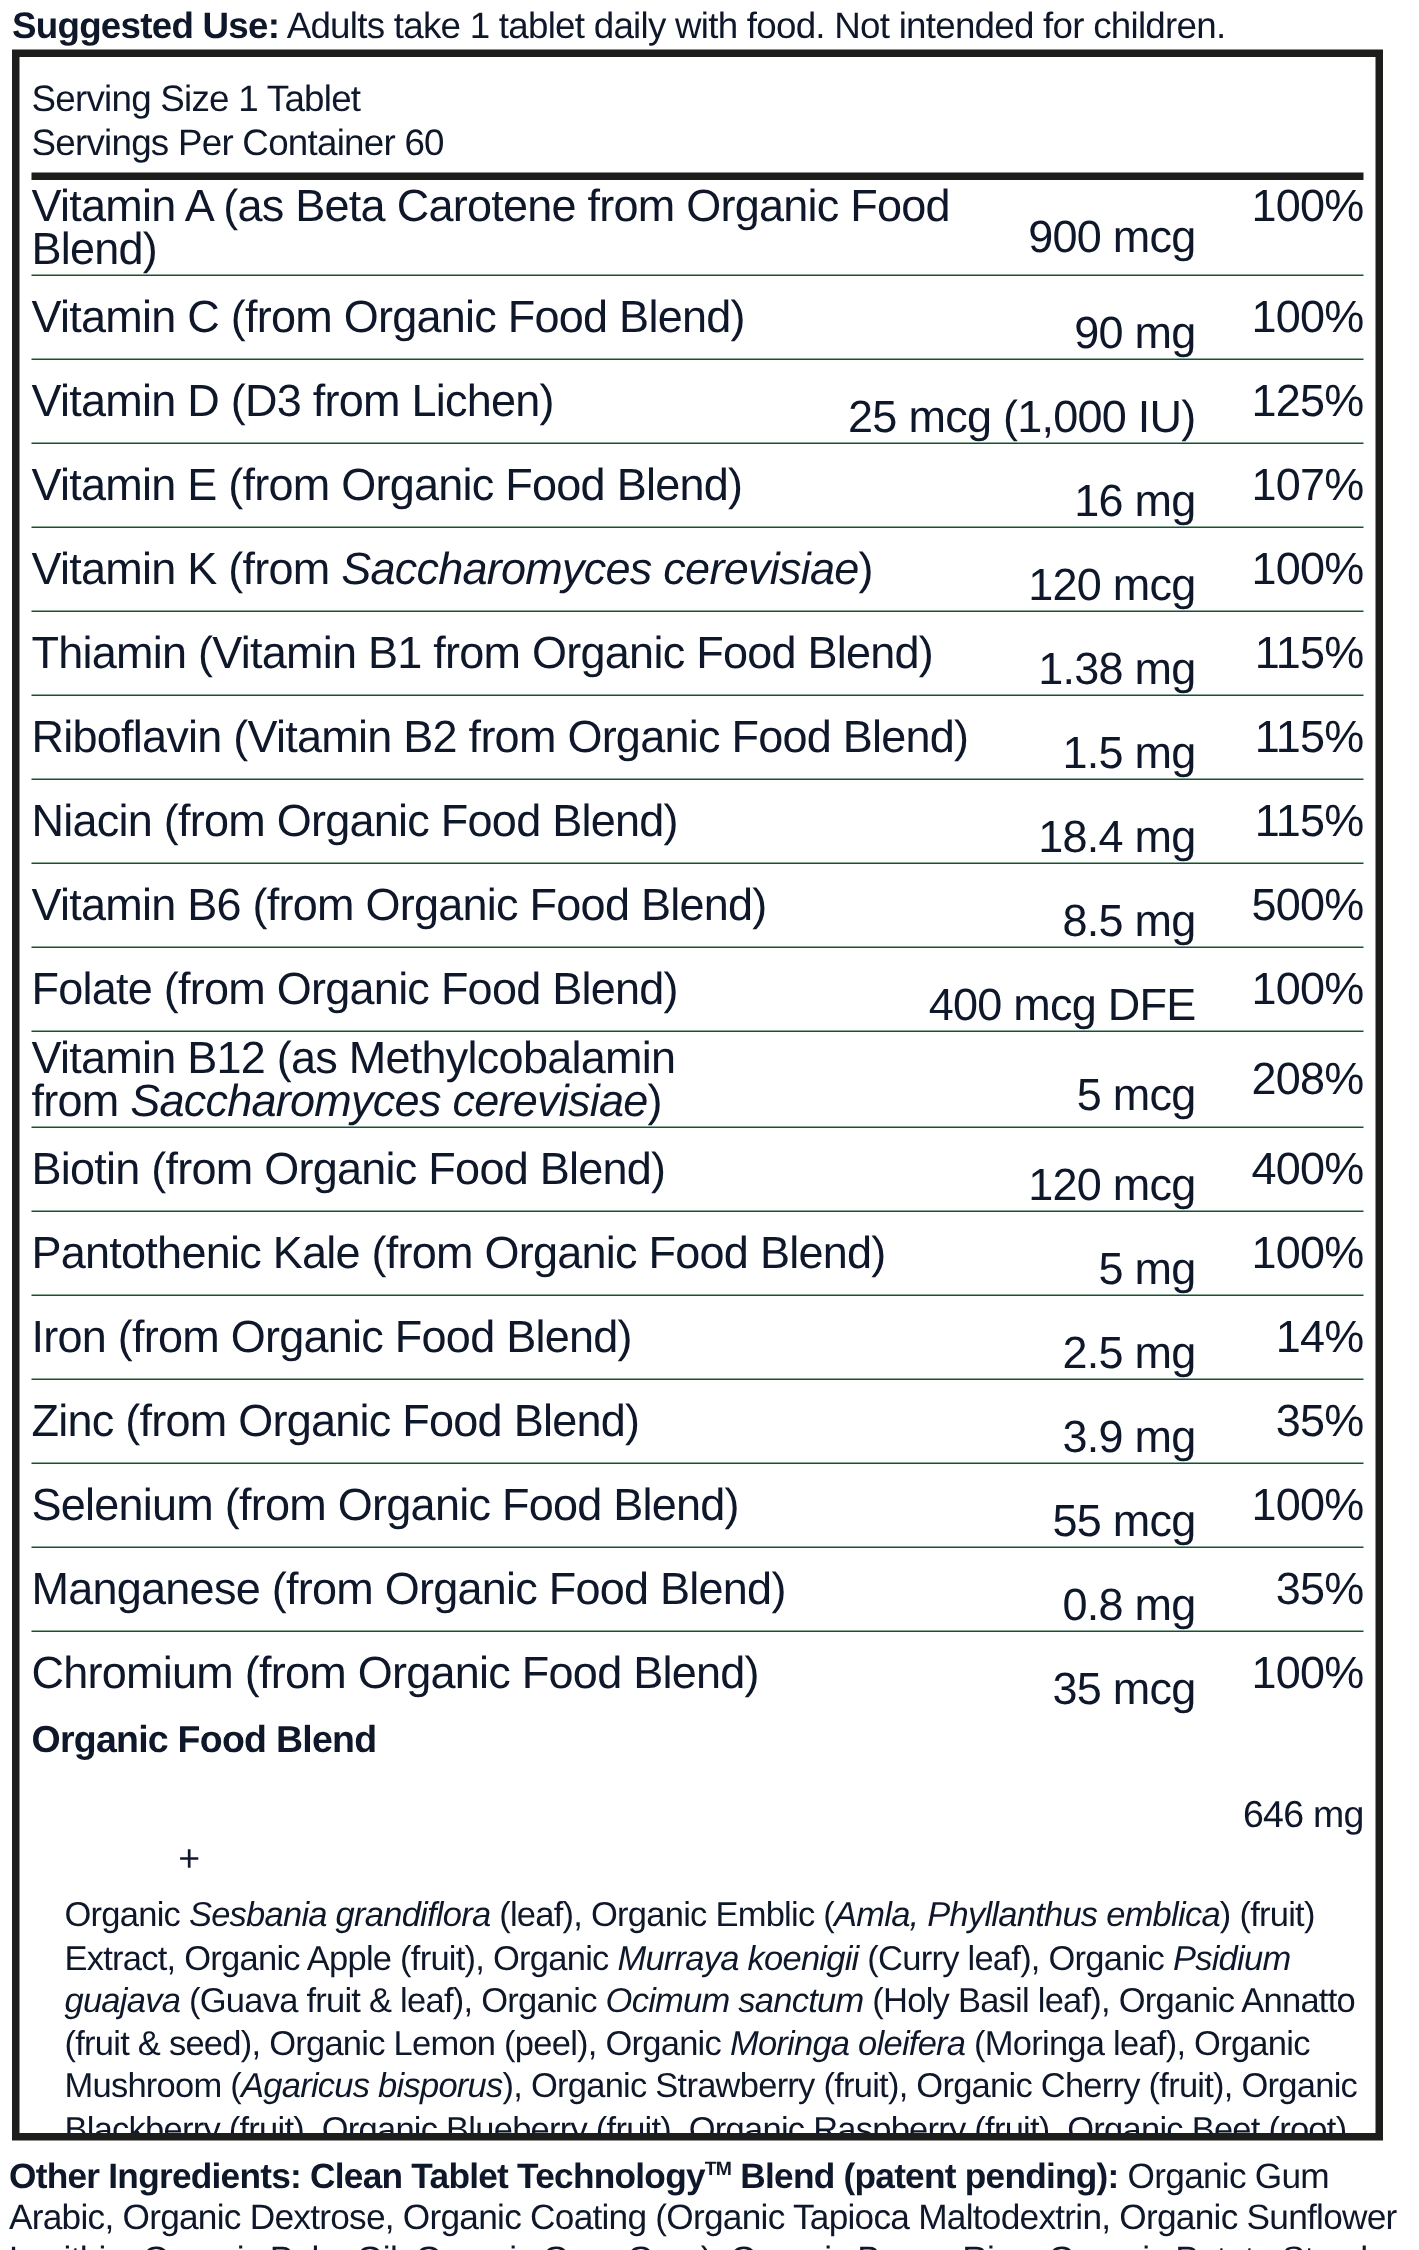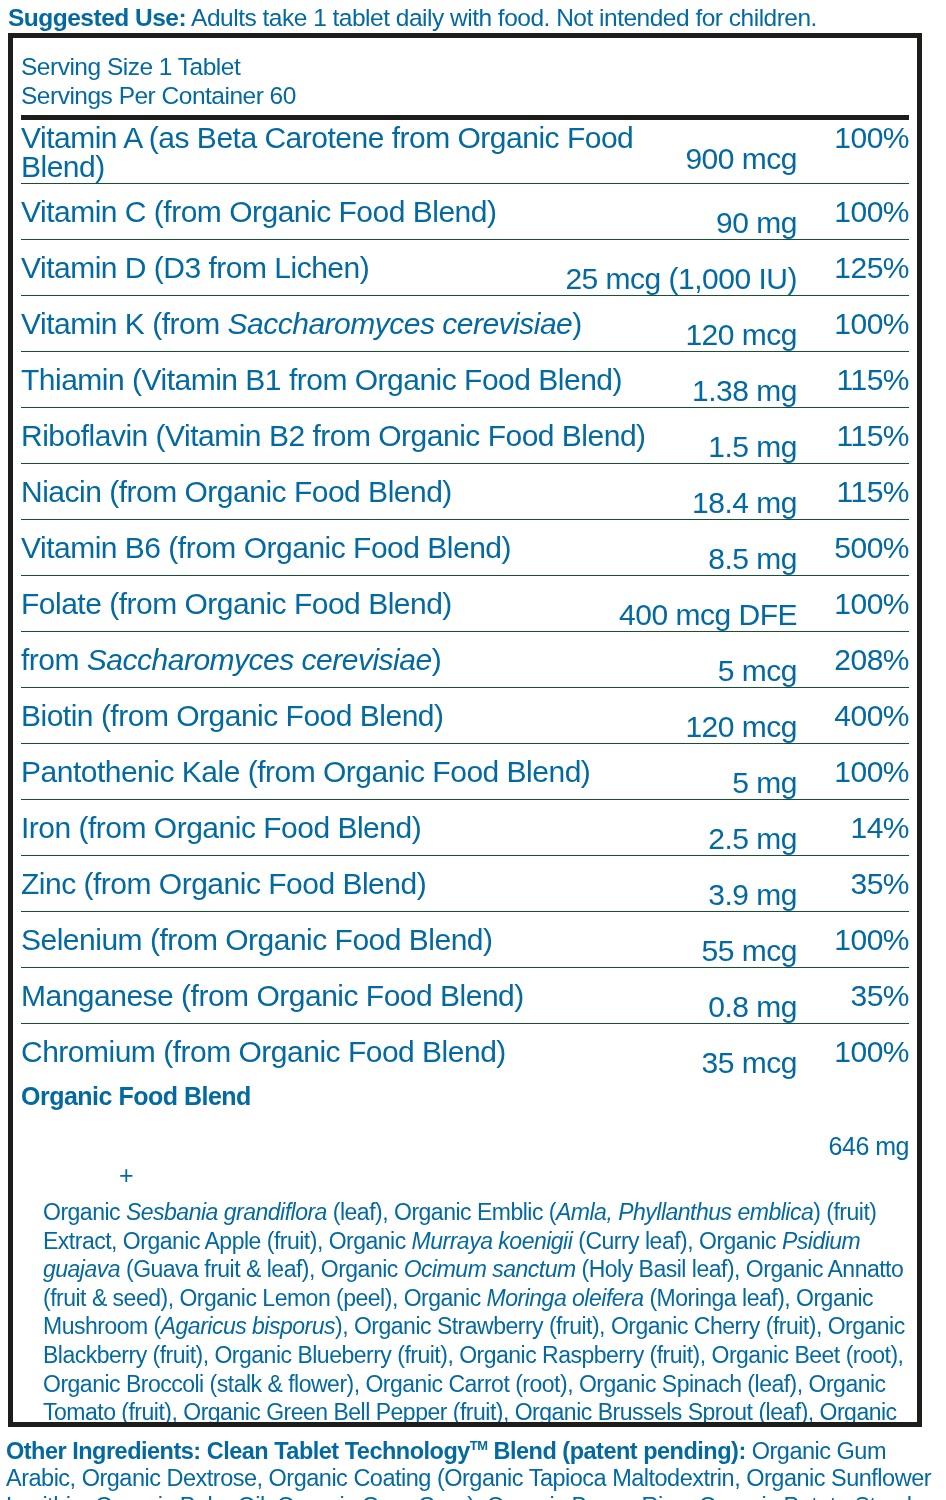--- a/index.html
+++ b/index.html
@@ -1,20 +1,20 @@
 <!DOCTYPE html>
 <html><head>
 <meta charset="utf-8">
 <style>
   html,body{margin:0;padding:0;background:#ffffff;}
   .page{
     position:relative;
     width:946px;height:1500px;
     background:#ffffff;
-    color:#0369a1;
+    color:#0f172a;
     font-family:"Liberation Sans", sans-serif;
     overflow:hidden;
   }
   .suggested{
     padding:4px 6px 0 8px;
     font-size:24.5px;
     letter-spacing:-0.5px;
     white-space:nowrap;
   }
   .suggested .lbl{font-weight:bold;}
@@ -102,20 +102,27 @@
         </div>
         <div class="frow">
           <div class="fname">
             <div><span>Vitamin D (D3 from Lichen)</span></div>
           </div>
           <div class="famt">25 mcg (1,000 IU)</div>
           <div class="fdv">125%</div>
         </div>
         <div class="frow">
           <div class="fname">
+            <div><span>Vitamin E (from Organic Food Blend)</span></div>
+          </div>
+          <div class="famt">16 mg</div>
+          <div class="fdv">107%</div>
+        </div>
+        <div class="frow">
+          <div class="fname">
             <div><span>Vitamin K (from </span><span style="font-style: italic;">Saccharomyces cerevisiae</span><span>)</span></div>
           </div>
           <div class="famt">120 mcg</div>
           <div class="fdv">100%</div>
         </div>
         <div class="frow">
           <div class="fname">
             <div><span>Thiamin (Vitamin B1 from Organic Food Blend)</span></div>
           </div>
           <div class="famt">1.38 mg</div>
@@ -144,20 +151,21 @@
         </div>
         <div class="frow">
           <div class="fname">
             <div><span>Folate (from Organic Food Blend)</span></div>
           </div>
           <div class="famt">400 mcg DFE</div>
           <div class="fdv">100%</div>
         </div>
         <div class="frow">
           <div class="fname">
+            <div><span>Vitamin B12 (as Methylcobalamin</span></div>
             <div><span>from </span><span style="font-style: italic;">Saccharomyces cerevisiae</span><span>)</span></div>
           </div>
           <div class="famt">5 mcg</div>
           <div class="fdv">208%</div>
         </div>
         <div class="frow">
           <div class="fname">
             <div><span>Biotin (from Organic Food Blend)</span></div>
           </div>
           <div class="famt">120 mcg</div>

